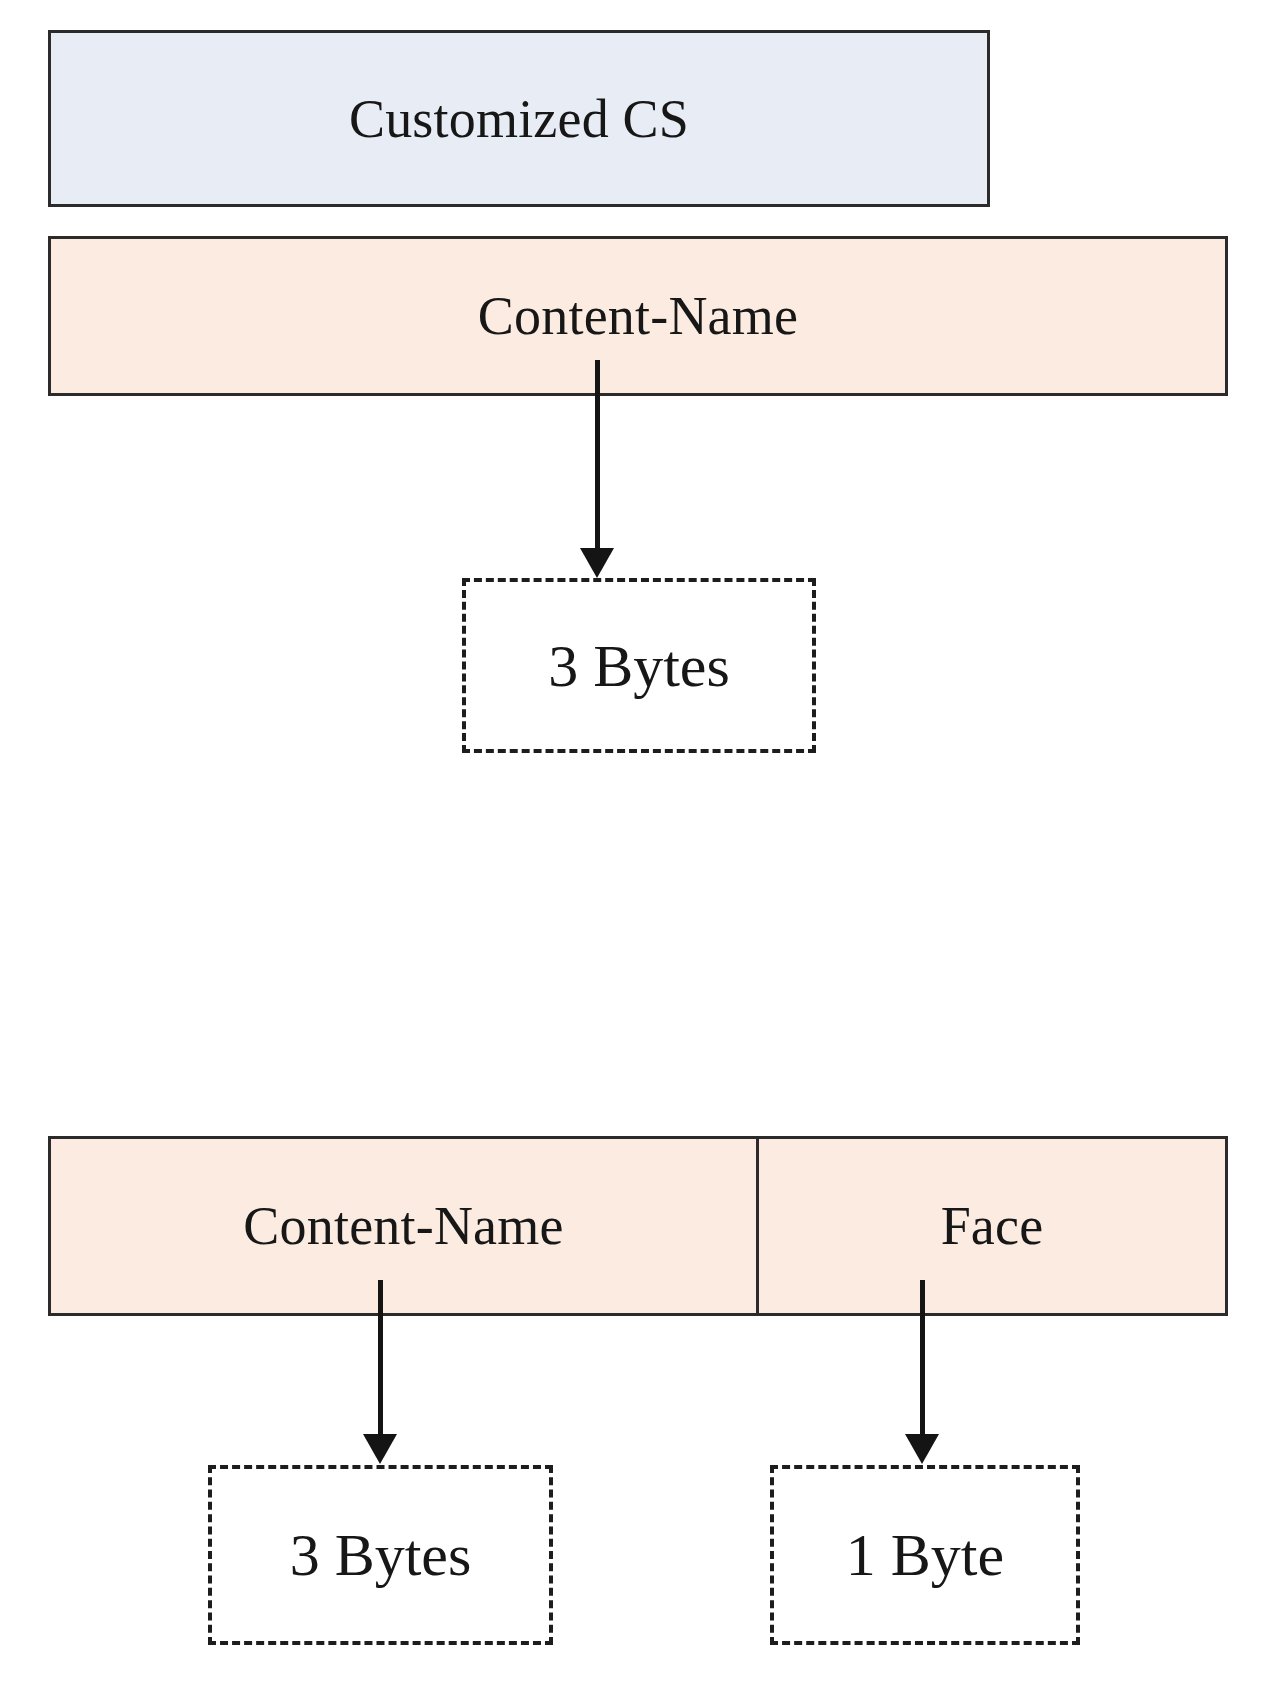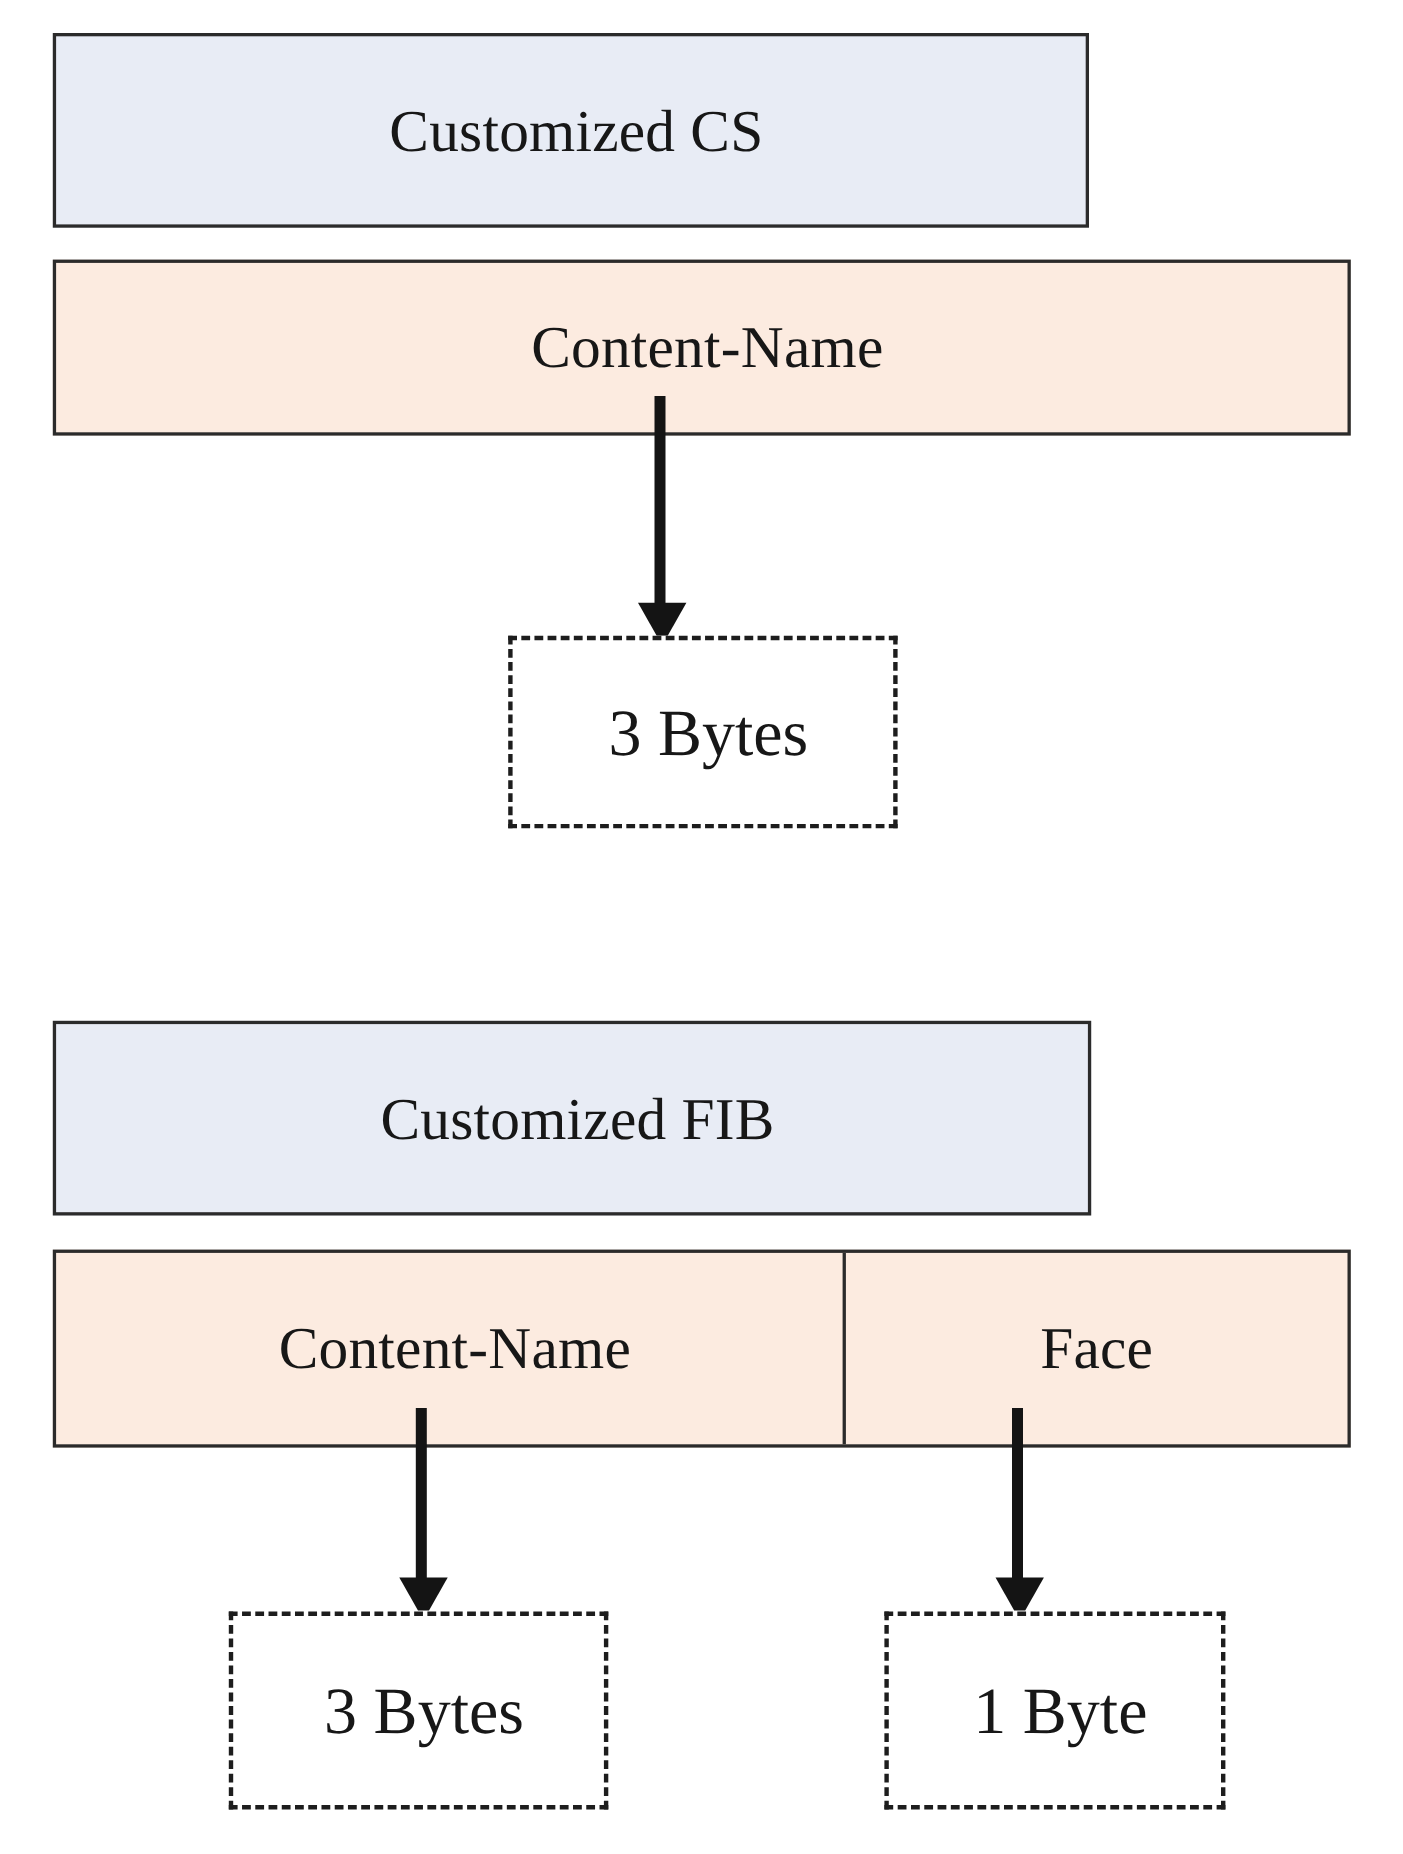--- a/index.html
+++ b/index.html
@@ -13,21 +13,21 @@
     color: #1a1a1a;
   }
   #canvas {
     position: relative;
     width: 1275px;
     height: 1685px;
     background: #ffffff;
     overflow: hidden;
   }
   
-  .abs { position: absolute; box-sizing: border-box; padding-left: 10px; }
+  .abs { position: absolute; box-sizing: border-box; }
 
   
   .solid-box {
     border: 3px solid #2b2b2b;
     display: flex;
     align-items: center;
     justify-content: center;
   }
   .header-box {
     background: #e8ecf5;
@@ -91,23 +91,20 @@
     <span class="cell-label">Content-Name</span>
   </div>
 
   <div class="abs arrow-shaft" style="left:595px; top:360px; height:192px;"></div>
   <div class="abs arrow-head" style="left:580px; top:548px;"></div>
 
   <div class="abs dashed-box" style="left:462px; top:578px; width:354px; height:175px;">
     <span class="dashed-label">3 Bytes</span>
   </div>
 
-  <div class="abs solid-box header-box" style="left:48px; top:928px; width:944px; height:177px;">
-    <span class="cell-label">Customized FIB</span>
-  </div>
 
   <div class="abs solid-box field-box" style="left:48px; top:1100px; width:1180px; height:180px; justify-content:flex-start;">
 
     <div style="width:705px; height:100%; display:flex; align-items:center; justify-content:center;">
       <span class="cell-label">Content-Name</span>
     </div>
 
     <div class="col-divider" style="height:100%;"></div>
 
     <div style="flex:1; height:100%; display:flex; align-items:center; justify-content:center;">
@@ -118,17 +115,17 @@
   <div class="abs arrow-shaft" style="left:378px; top:1280px; height:158px;"></div>
   <div class="abs arrow-head" style="left:363px; top:1434px;"></div>
 
   <div class="abs arrow-shaft" style="left:920px; top:1280px; height:158px;"></div>
   <div class="abs arrow-head" style="left:905px; top:1434px;"></div>
 
   <div class="abs dashed-box" style="left:208px; top:1465px; width:345px; height:180px;">
     <span class="dashed-label">3 Bytes</span>
   </div>
 
-  <div class="abs dashed-box" style="left:804px; top:1465px; width:310px; height:180px;">
+  <div class="abs dashed-box" style="left:770px; top:1465px; width:310px; height:180px;">
     <span class="dashed-label">1 Byte</span>
   </div>
 
 </div>
 
 </body></html>

